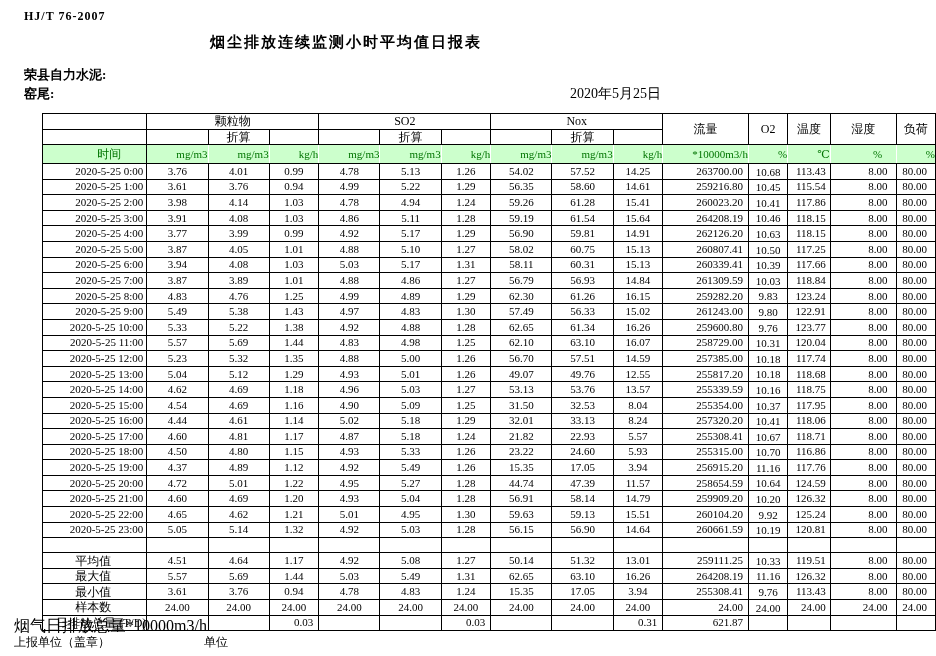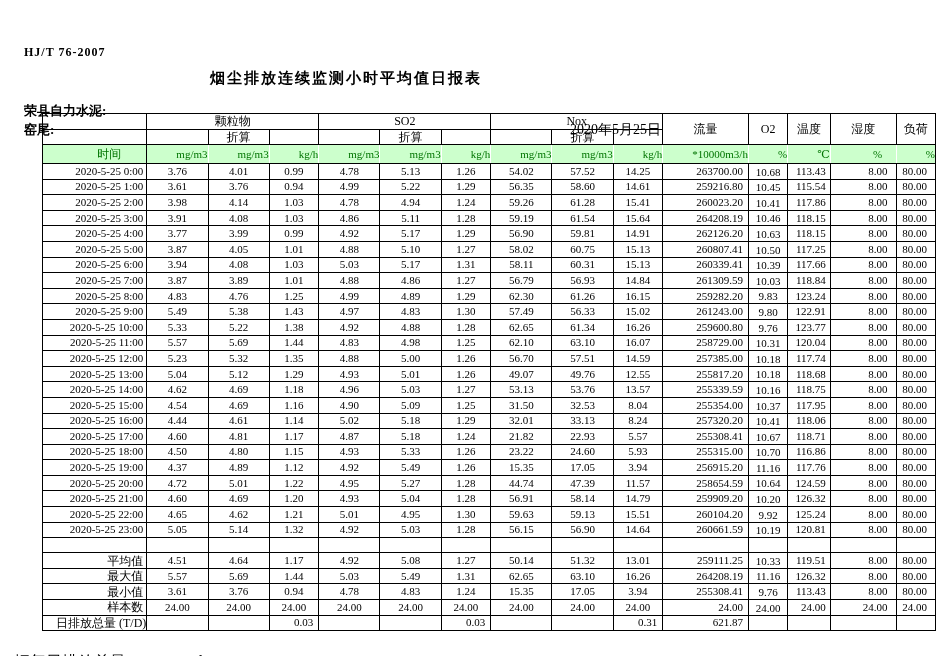--- a/index.html
+++ b/index.html
@@ -1,18 +1,18 @@
 <!DOCTYPE html>
 <html><head>
 <meta charset="utf-8">
 <style>
   html,body{margin:0;padding:0;background:#ffffff;}
   body{width:936px;height:656px;position:relative;overflow:hidden;
        font-family:"Liberation Serif","DejaVu Serif",serif;color:#000;}
-  .abs{position:absolute;white-space:nowrap;margin-top:36px;}
+  .abs{position:absolute;white-space:nowrap;}
   .standard{left:24px;top:9px;font-size:12px;font-weight:bold;letter-spacing:1px;}
   .title{left:210px;top:33px;font-size:15px;font-weight:bold;letter-spacing:2px;}
   .company{left:24px;top:66px;font-size:13px;font-weight:bold;}
   .kiln{left:24px;top:85px;font-size:13px;font-weight:bold;}
   .date{left:570px;top:85px;font-size:14px;}
   table{position:absolute;left:18px;top:113px;border-collapse:collapse;table-layout:fixed;margin-left:24px;}
   td{border:1px solid #000;padding:0;overflow:hidden;white-space:nowrap;
      font-size:11px;line-height:1;vertical-align:middle;height:13.6px;}
   tr.hr{height:15.5px;}
   tr.hr td{font-size:12px;text-align:center;}
@@ -23,21 +23,21 @@
        border-left:1px solid #fff;border-right:1px solid #fff;padding-left:29px;}
   td.g.gt{font-size:12px;border-left:1px solid #000;border-right:1px solid #000;}
   td.g.glast{border-right:1px solid #000;}
   td.c-time{text-align:right;padding-right:3px;font-size:11px;}
   td.cc{text-align:center;}
   td.flow{text-align:right;padding-right:5px;}
   td.o2{text-align:center;vertical-align:bottom;padding-bottom:1px;}
   td.temp{text-align:right;padding-right:4px;}
   td.hum{text-align:right;padding-right:8px;padding-left:32px;}
   td.load{text-align:right;padding-right:8px;}
-  td.sum-label{font-size:12px;text-align:right;padding-right:3px;}
+  td.sum-label{font-size:12px;text-align:center;padding-right:3px;}
   td.total-label{font-size:12px;text-align:left;padding-left:13px;}
   .foot1{left:14px;top:616px;font-size:16px;}
   .foot2{left:14px;top:634px;font-size:12px;}
   .foot3{left:204px;top:634px;font-size:12px;}
 </style>
 </head>
 <body>
 
 <div class="abs standard">HJ/T  76-2007</div>
 <div class="abs title">烟尘排放连续监测小时平均值日报表</div>

